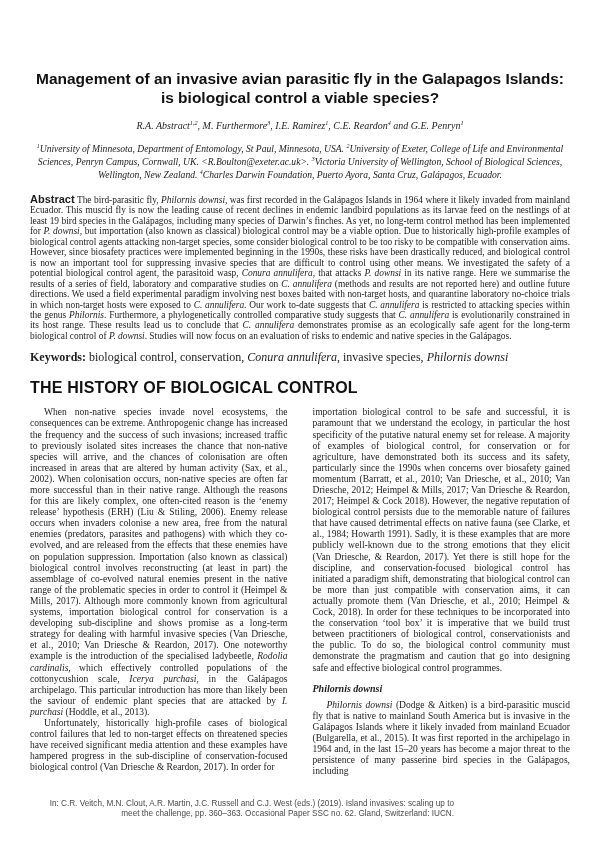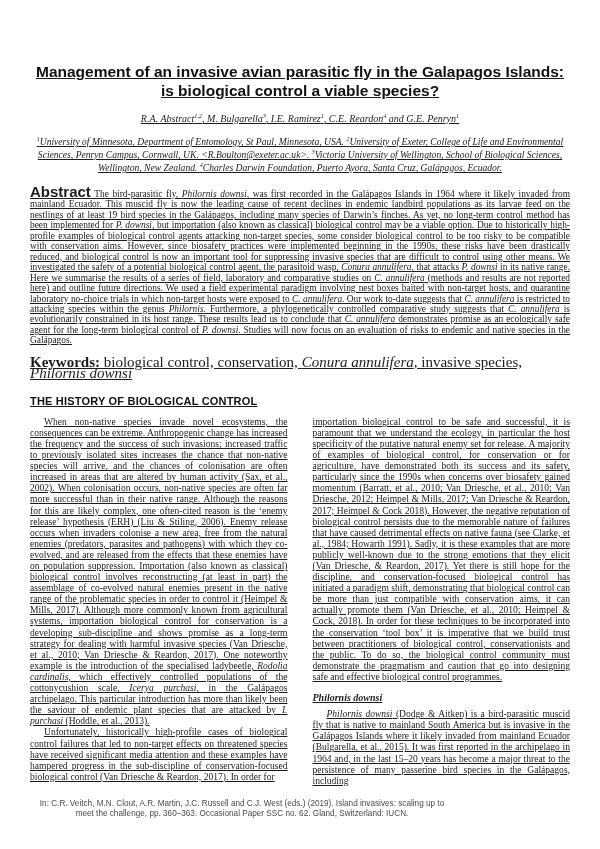--- a/index.html
+++ b/index.html
@@ -6,21 +6,21 @@
   .page{
     position:relative;
     width:600px;height:849px;
     margin:0 auto;
     background:#ffffff;
     color:#1c1c1c;
     font-family:"Liberation Serif", serif;
     overflow:hidden;
     box-sizing:border-box;
   }
-  .content{padding:10px 30px;text-decoration:underline;}
+  .content{padding:17px 30px;}
   .title{
     margin:0;
     padding-top:52px;
     text-align:center;
     font-family:"Liberation Sans", sans-serif;
     font-weight:bold;
     font-size:15.5px;
     line-height:19px;
     color:#111;
   }
@@ -41,33 +41,33 @@
   sup{font-size:0.62em;line-height:0;vertical-align:super;}
   .abstract{
     margin-top:13px;
     font-size:9.4px;
     line-height:10.45px;
     text-align:justify;
   }
   .abstract-label{
     font-family:"Liberation Sans", sans-serif;
     font-weight:bold;
-    font-size:15px;
+    font-size:11px;
   }
   .keywords{
     margin-top:11px;
-    font-size:15px;
+    font-size:12px;
     line-height:11px;
   }
   .keywords-label{font-weight:bold;}
   .section-heading{
     margin:16px 0 0 0;
     font-family:"Liberation Sans", sans-serif;
     font-weight:bold;
-    font-size:11px;
+    font-size:16px;
     letter-spacing:0.2px;
     color:#111;
   }
   .columns{
     margin-top:9px;
     display:flex;
     gap:25px;
   }
   .col{
     flex:1 1 0;
@@ -87,35 +87,35 @@
   }
   .footer{
     position:absolute;
     left:30px;
     top:799px;
     width:424px;
     font-family:"Liberation Sans", sans-serif;
     font-size:8.2px;
     line-height:10px;
     color:#4a4a4a;
-    text-align:center;
+    text-align:right;
   }
 </style>
 </head>
 <body>
 
 <div class="page">
   <div class="content">
 
     <h1 class="title">
       <span>Management of an invasive avian parasitic fly in the Galapagos Islands:</span><br>
       <span>is biological control a viable species?</span>
     </h1>
 
-    <div class="authors"><span>R.A. Abstract</span><sup>1,2</sup><span>, M. Bulgarella</span><sup>3</sup><span>, I.E. Ramirez</span><sup>1</sup><span>, C.E. Reardon</span><sup>4</sup><span> and G.E. Penryn</span><sup>1</sup></div>
+    <div class="authors"><span>R.A. Abstract</span><sup>1,2</sup><span>, M. Furthermore</span><sup>3</sup><span>, I.E. Ramirez</span><sup>1</sup><span>, C.E. Reardon</span><sup>4</sup><span> and G.E. Penryn</span><sup>1</sup></div>
 
     <div class="affiliations"><sup>1</sup><span>University of Minnesota, Department of Entomology, St Paul, Minnesota, USA. </span><sup>2</sup><span>University of Exeter, College of Life and Environmental Sciences, Penryn Campus, Cornwall, UK. &lt;R.Boulton@exeter.ac.uk&gt;. </span><sup>3</sup><span>Victoria University of Wellington, School of Biological Sciences, Wellington, New Zealand. </span><sup>4</sup><span>Charles Darwin Foundation, Puerto Ayora, Santa Cruz, Galápagos, Ecuador.</span></div>
 
     <p class="abstract"><span class="abstract-label">Abstract</span><span><span> The bird-parasitic fly, </span><span style="font-style: italic;">Philornis downsi</span><span>, was first recorded in the Galápagos Islands in 1964 where it likely invaded from mainland Ecuador. This muscid fly is now the leading cause of recent declines in endemic landbird populations as its larvae feed on the nestlings of at least 19 bird species in the Galápagos, including many species of Darwin’s finches. As yet, no long-term control method has been implemented for </span><span style="font-style: italic;">P. downsi</span><span>, but importation (also known as classical) biological control may be a viable option. Due to historically high-profile examples of biological control agents attacking non-target species, some consider biological control to be too risky to be compatible with conservation aims. However, since biosafety practices were implemented beginning in the 1990s, these risks have been drastically reduced, and biological control is now an important tool for suppressing invasive species that are difficult to control using other means. We investigated the safety of a potential biological control agent, the parasitoid wasp, </span><span style="font-style: italic;">Conura annulifera</span><span>, that attacks </span><span style="font-style: italic;">P. downsi</span><span> in its native range. Here we summarise the results of a series of field, laboratory and comparative studies on </span><span style="font-style: italic;">C. annulifera</span><span> (methods and results are not reported here) and outline future directions. We used a field experimental paradigm involving nest boxes baited with non-target hosts, and quarantine laboratory no-choice trials in which non-target hosts were exposed to </span><span style="font-style: italic;">C. annulifera</span><span>. Our work to-date suggests that </span><span style="font-style: italic;">C. annulifera</span><span> is restricted to attacking species within the genus </span><span style="font-style: italic;">Philornis</span><span>. Furthermore, a phylogenetically controlled comparative study suggests that </span><span style="font-style: italic;">C. annulifera</span><span> is evolutionarily constrained in its host range. These results lead us to conclude that </span><span style="font-style: italic;">C. annulifera</span><span> demonstrates promise as an ecologically safe agent for the long-term biological control of </span><span style="font-style: italic;">P. downsi</span><span>. Studies will now focus on an evaluation of risks to endemic and native species in the Galápagos.</span></span></p>
 
     <p class="keywords"><span class="keywords-label">Keywords:</span><span><span> biological control, conservation, </span><span style="font-style: italic;">Conura annulifera</span><span>, invasive species, </span><span style="font-style: italic;">Philornis downsi</span></span></p>
 
     <h2 class="section-heading">THE HISTORY OF BIOLOGICAL CONTROL</h2>
 
     <div class="columns">

